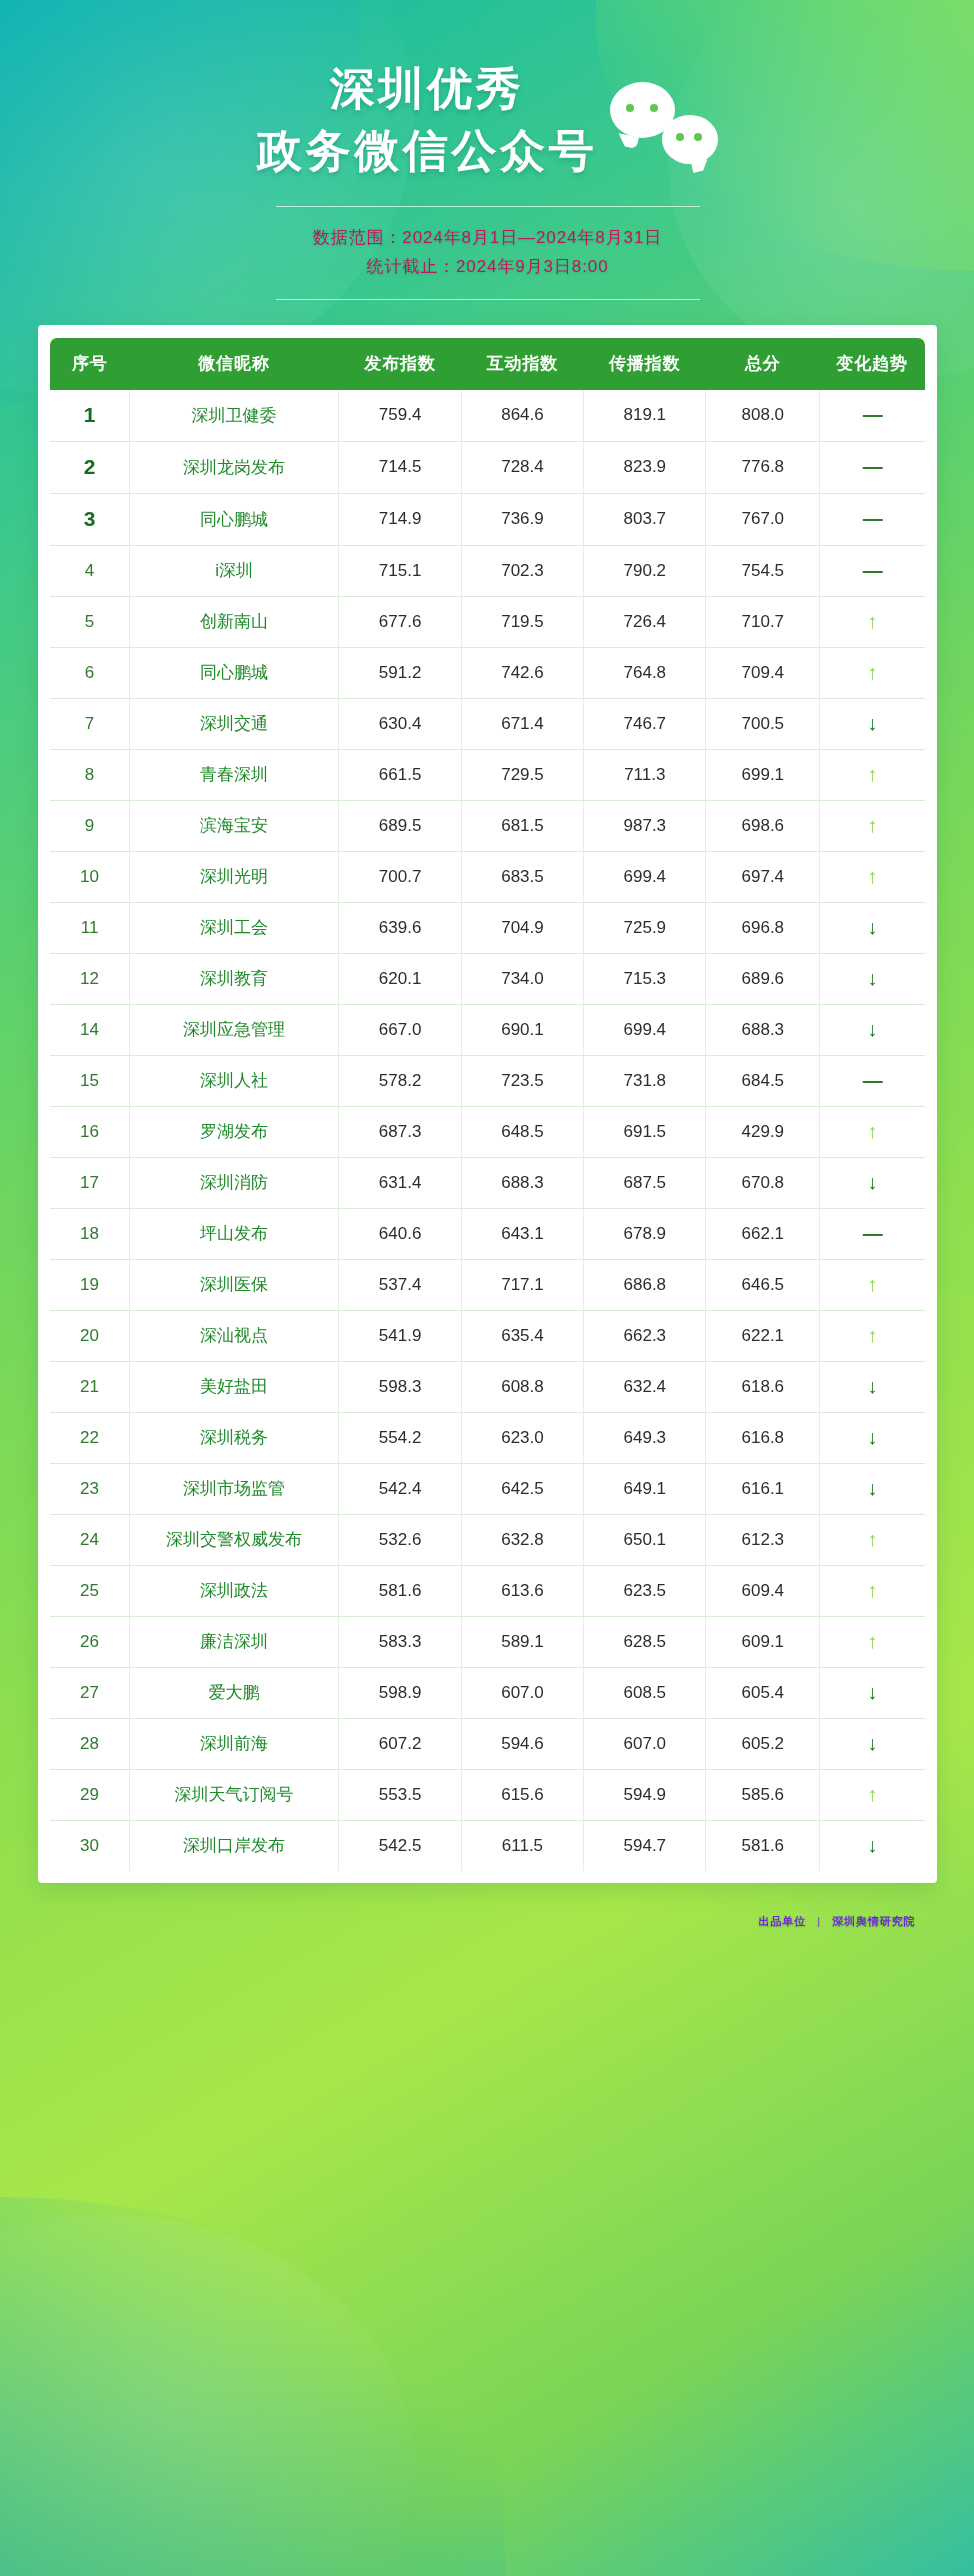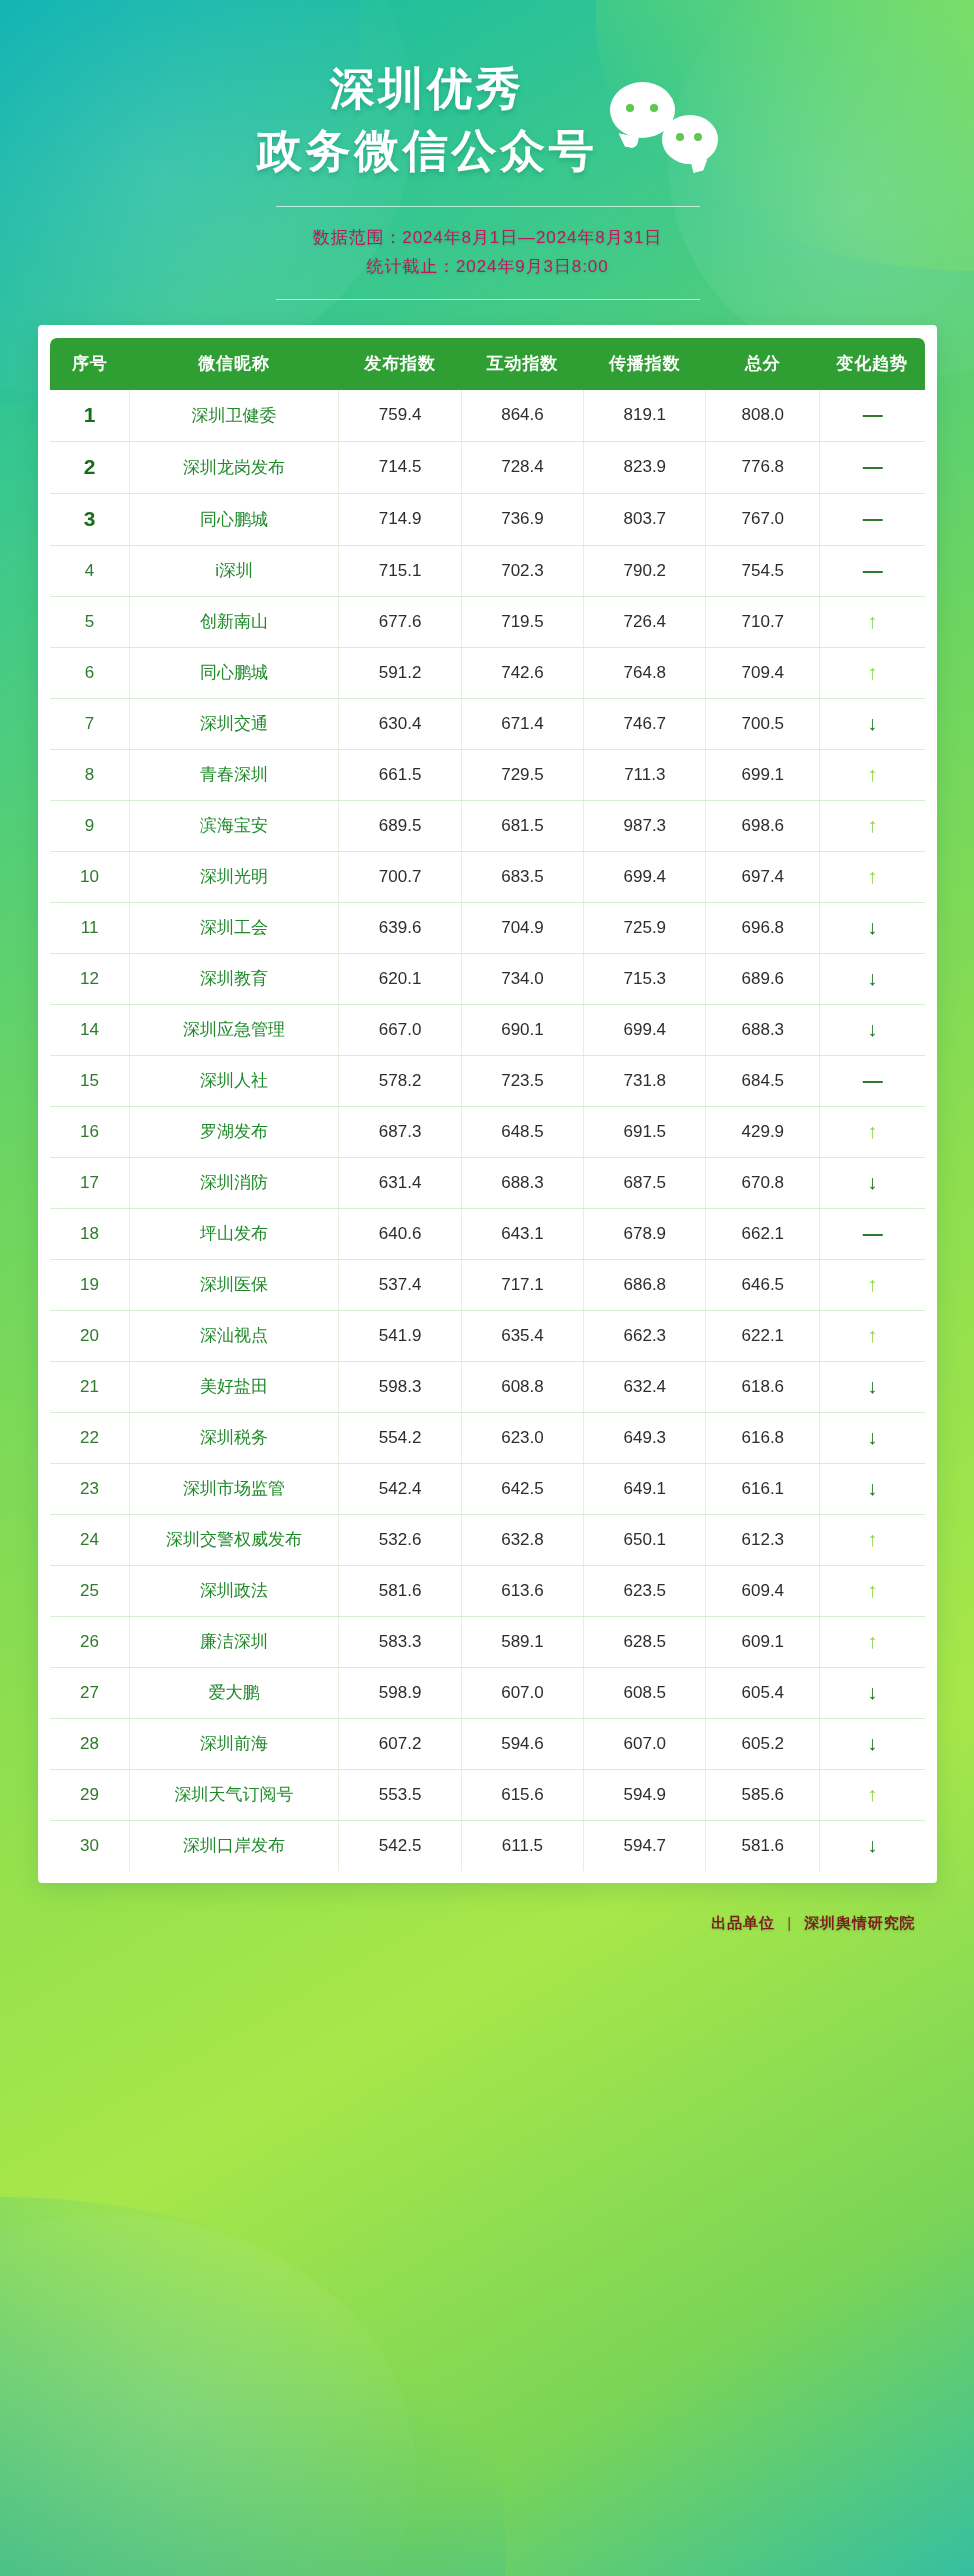--- a/index.html
+++ b/index.html
@@ -196,22 +196,22 @@
   col.c-int   { width: 14%; }
   col.c-spr   { width: 14%; }
   col.c-tot   { width: 13%; }
   col.c-trd   { width: 12%; }
 
   
   .footer {
     margin-top: 31px;
     padding: 0 36px 36px 0;
     text-align: right;
-    color: #7f1d1d;
-    font-size: 15px;
+    color: #6d28d9;
+    font-size: 11px;
     font-weight: bold;
     letter-spacing: 0.9px;
     text-shadow: 0 0.9px 2.7px rgba(0,80,60,0.22);
   }
   .footer .sep { opacity: 0.85; margin: 0 7.2px; font-weight: normal; }
 </style>
 </head>
 <body>
 
 <div class="deco deco1"></div>

